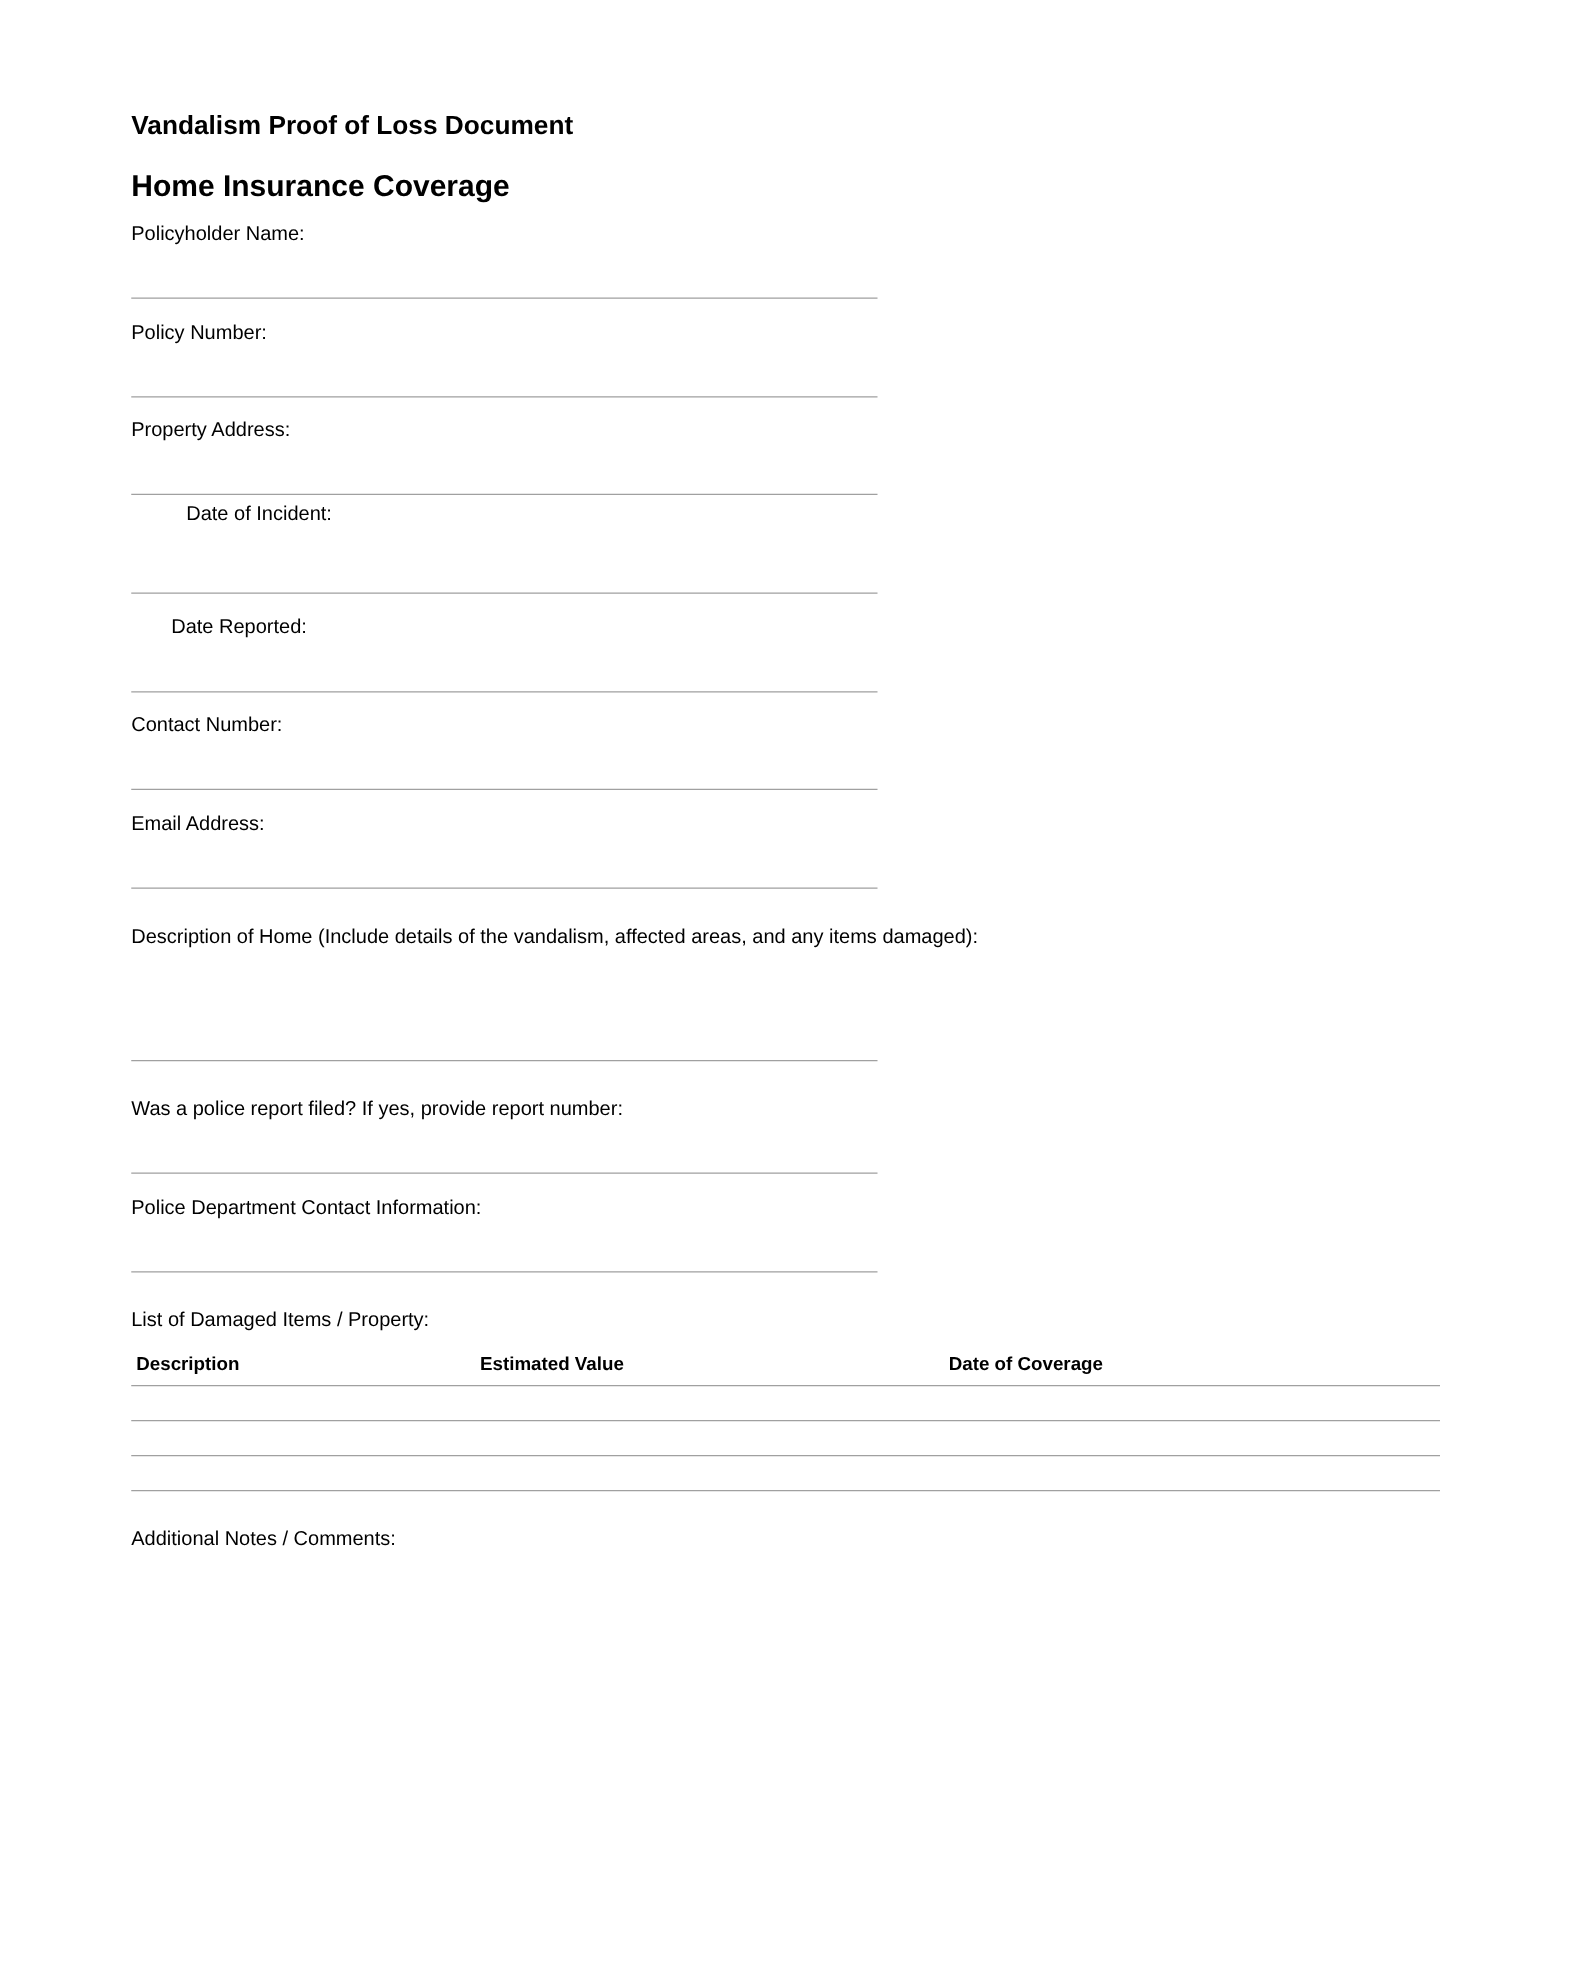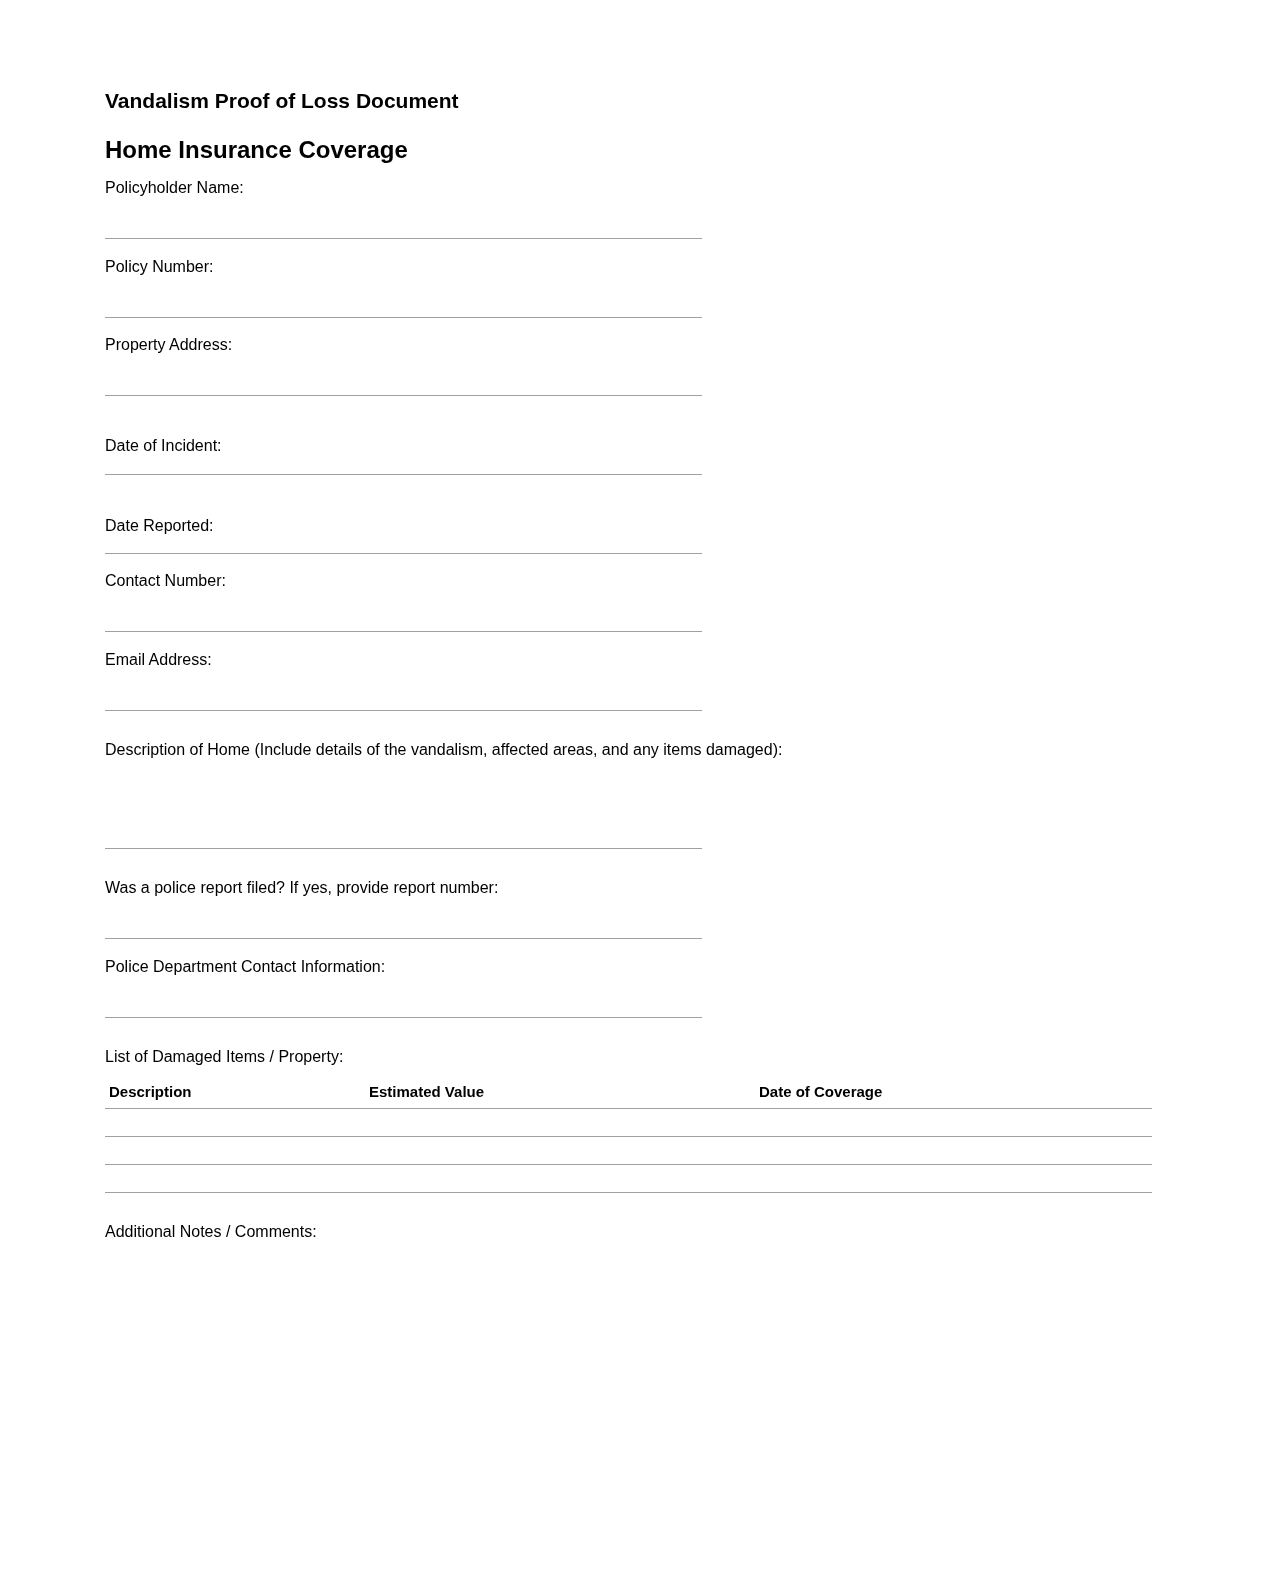--- a/index.html
+++ b/index.html
@@ -47,25 +47,25 @@
 <div class="line" style="top:238px;"></div>
 
 <div class="label" style="top:257px;">Policy Number:</div>
 <input class="field-input" style="top: 290px;" value="">
 <div class="line" style="top:317px;"></div>
 
 <div class="label" style="top:335px;">Property Address:</div>
 <input class="field-input" style="top: 368px;" value="">
 <div class="line" style="top:395px;"></div>
 
-<div class="label" style="top:436px;">Date of Incident:</div>
+<div class="label" style="top:402px;margin-left:44px;">Date of Incident:</div>
 <input class="field-input" style="top: 447px;" value="">
 <div class="line" style="top:474px;"></div>
 
-<div class="label" style="top:516px;">Date Reported:</div>
+<div class="label" style="top:492px;margin-left:32px;">Date Reported:</div>
 <input class="field-input" style="top: 526px;" value="">
 <div class="line" style="top:553px;"></div>
 
 <div class="label" style="top:571px;">Contact Number:</div>
 <input class="field-input" style="top: 604px;" value="">
 <div class="line" style="top:631px;"></div>
 
 <div class="label" style="top:650px;">Email Address:</div>
 <input class="field-input" style="top: 683px;" value="">
 <div class="line" style="top:710px;"></div>
@@ -79,21 +79,21 @@
 <div class="line" style="top:938px;"></div>
 
 <div class="label" style="top:957px;">Police Department Contact Information:</div>
 <input class="field-input" style="top: 990px;" value="">
 <div class="line" style="top:1017px;"></div>
 
 <div class="label" style="top:1047px;">List of Damaged Items / Property:</div>
 
 <div class="table-wrap">
   <div class="th" style="left:4px;">Description</div>
-  <div class="th" style="left:264px;">Estimated Value</div>
+  <div class="th" style="left:279px;">Estimated Value</div>
   <div class="th" style="left:654px;">Date of Coverage</div>
   <div class="tline" style="top:30px;"></div>
 
   <div class="trow" style="top:31px;"></div>
   <div class="tline" style="top:58px;"></div>
 
   <div class="trow" style="top:59px;"></div>
   <div class="tline" style="top:86px;"></div>
 
   <div class="trow" style="top:87px;"></div>

